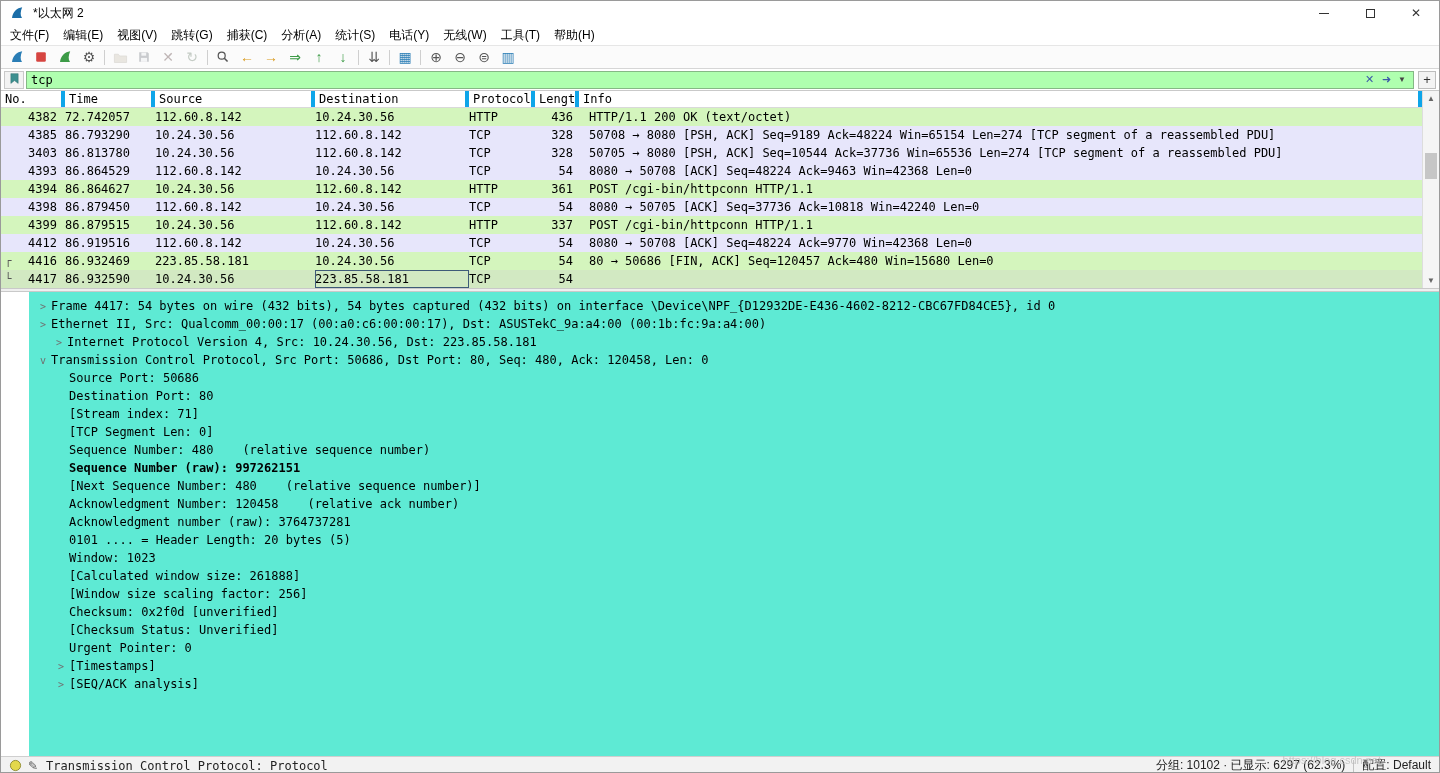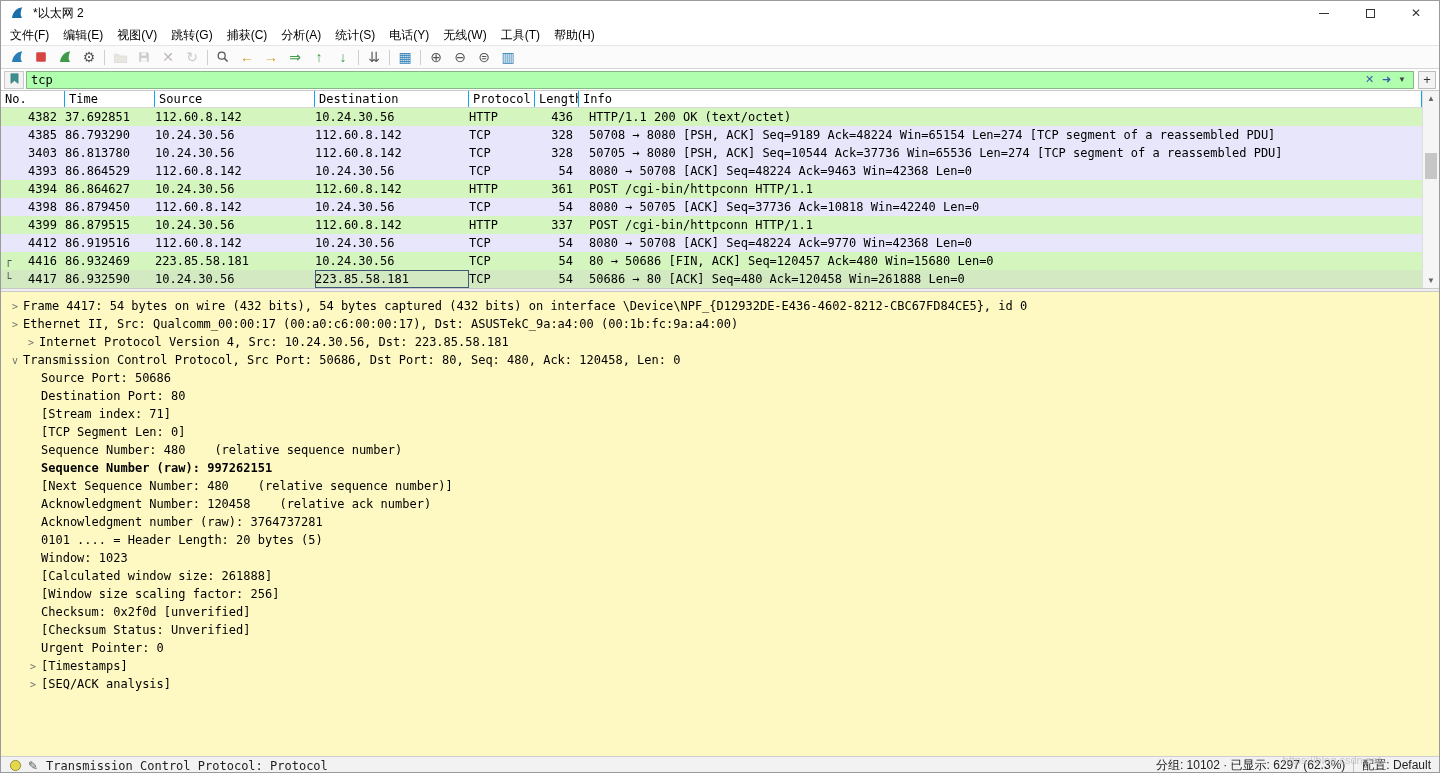--- a/index.html
+++ b/index.html
@@ -39,21 +39,21 @@
                   font-family:"DejaVu Sans Mono", monospace; font-size:12px; color:#000; }
   .filter-act { width:17px; text-align:center; color:#3d5aa8; font-size:11px; }
   .filter-dd { width:14px; text-align:center; color:#444; font-size:8px; }
   .filter-plus { width:18px; height:18px; margin-left:4px; border:1px solid #bdbdbd; background:#f3f3f3;
                  display:flex; align-items:center; justify-content:center; color:#333; font-size:13px; }
   
   .packet-list { position:relative; height:197px; background:#fff; }
   .pl-inner { margin-right:17px; }
   .pl-header { height:17px; display:flex; font-family:"DejaVu Sans Mono", monospace; font-size:12px;
                background:#fff; border-bottom:1px solid #d9d9d9; }
-  .hcell { padding:0 4px; border-right:1px solid #0ea5e9; line-height:16px; white-space:nowrap; overflow:hidden; }
+  .hcell { padding:0 4px; border-right:4px solid #0ea5e9; line-height:16px; white-space:nowrap; overflow:hidden; }
   .h-no{width:64px;} .h-time{width:90px;} .h-src{width:160px;} .h-dst{width:154px;}
   .h-proto{width:66px;} .h-len{width:44px;} .h-info{flex:1;}
   .pl-row { height:18px; display:flex; font-family:"DejaVu Sans Mono", monospace; font-size:12px;
             line-height:18px; white-space:nowrap; }
   .row-green { background:var(--row-green); }
   .row-purple { background:var(--row-purple); }
   .row-selected { background:var(--row-selected); }
   .cell { overflow:hidden; }
   .c-marker { width:14px; color:#555; font-size:11px; text-align:center; }
   .c-no { width:50px; text-align:right; padding-right:8px; }
@@ -67,22 +67,22 @@
   
   .pl-scroll { position:absolute; top:0; right:0; width:17px; height:197px; background:#f5f5f5;
                border-left:1px solid #ddd; }
   .sb-arrow { height:15px; display:flex; align-items:center; justify-content:center;
               color:#666; font-size:8px; }
   .sb-arrow.down { position:absolute; bottom:0; left:0; right:0; }
   .sb-thumb { position:absolute; top:62px; left:2px; width:12px; height:26px; background:#c6c6c6; }
   
   .splitter { height:4px; background:#efefef; border-top:1px solid #c9c9c9; border-bottom:1px solid #c9c9c9; }
   
-  .details { height:464px; background:#fef9c3; padding-top:5px; overflow:hidden;
-             font-family:"DejaVu Sans Mono", monospace; font-size:12px; }
+  .details { height:464px; background:#5eead4; padding-top:5px; overflow:hidden;
+             font-family:"DejaVu Sans Mono", monospace; font-size:12px;margin-left:28px; }
   .d-line { height:18px; line-height:18px; white-space:pre; }
   .d-exp { display:inline-block; width:16px; text-align:center; color:#707070; font-size:10px; }
   
   .statusbar { height:18px; background:#f2f2f2; border-top:1px solid #cfcfcf;
                display:flex; align-items:center; padding:0 8px; }
   .sb-expert { width:13px; height:13px; margin-right:6px; display:flex; align-items:center; }
   .sb-pencil { color:#555; margin-right:8px; font-size:12px; }
   .sb-left-text { font-family:"DejaVu Sans Mono", monospace; font-size:12px; color:#222; }
   .sb-right { margin-left:auto; display:flex; align-items:center; }
   .sb-packets { color:#222; }
@@ -208,21 +208,21 @@
         <div class="hcell h-src">Source</div>
         <div class="hcell h-dst">Destination</div>
         <div class="hcell h-proto">Protocol</div>
         <div class="hcell h-len">Length</div>
         <div class="hcell h-info">Info</div>
       </div>
     <div>
         <div class="pl-row row-green">
           <div class="cell c-marker"></div>
           <div class="cell c-no">4382</div>
-          <div class="cell c-time">37.692851</div>
+          <div class="cell c-time">72.742057</div>
           <div class="cell c-dst-src c-src">112.60.8.142</div>
           <div class="cell c-dst">10.24.30.56</div>
           <div class="cell c-proto">HTTP</div>
           <div class="cell c-len">436</div>
           <div class="cell c-info">HTTP/1.1 200 OK  (text/octet)</div>
         </div>
         <div class="pl-row row-purple">
           <div class="cell c-marker"></div>
           <div class="cell c-no">4385</div>
           <div class="cell c-time">86.793290</div>
@@ -303,21 +303,20 @@
           <div class="cell c-info">80 → 50686 [FIN, ACK] Seq=120457 Ack=480 Win=15680 Len=0</div>
         </div>
         <div class="pl-row row-selected">
           <div class="cell c-marker">└</div>
           <div class="cell c-no">4417</div>
           <div class="cell c-time">86.932590</div>
           <div class="cell c-dst-src c-src">10.24.30.56</div>
           <div class="cell c-dst sel-cell">223.85.58.181</div>
           <div class="cell c-proto">TCP</div>
           <div class="cell c-len">54</div>
-          <div class="cell c-info">50686 → 80 [ACK] Seq=480 Ack=120458 Win=261888 Len=0</div>
         </div>
       </div>
   </div>
   <div class="pl-scroll">
     <div class="sb-arrow">▲</div>
     <div class="sb-thumb"></div>
     <div class="sb-arrow down">▼</div>
   </div>
 </div>
 

